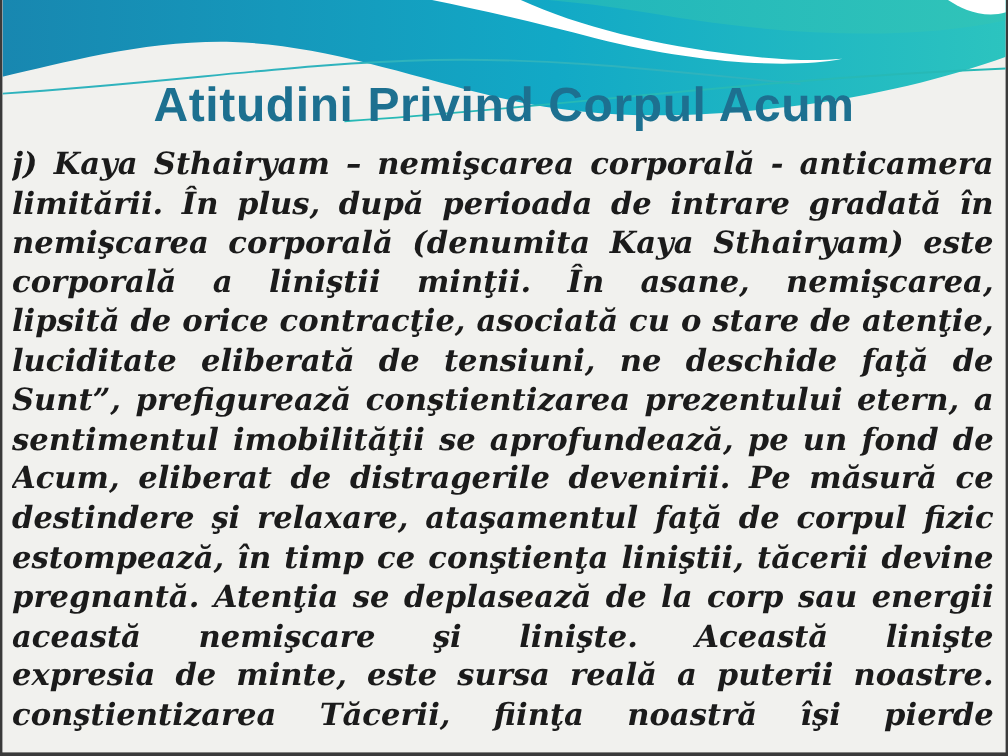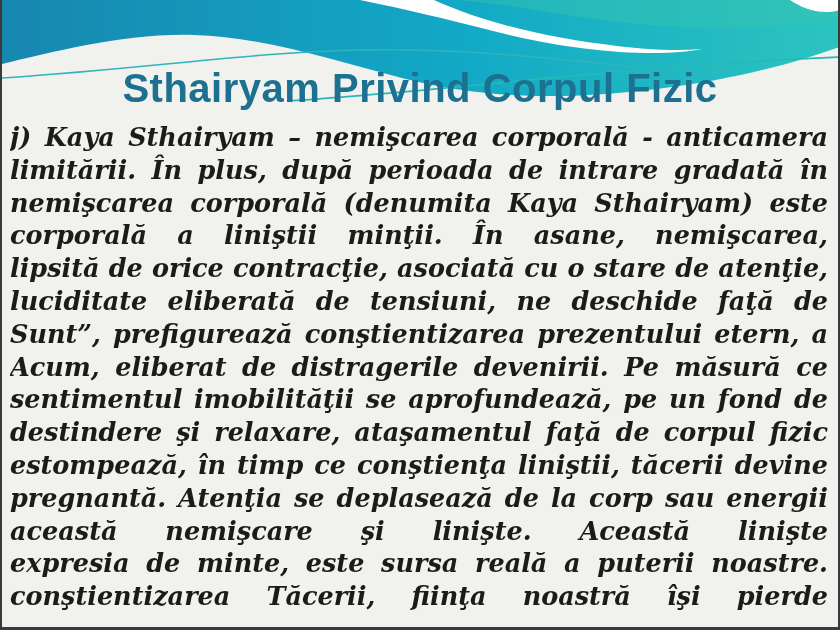--- a/index.html
+++ b/index.html
@@ -80,32 +80,32 @@
 
       <path d="M358,0 L432,0 C480,22 545,38 615,46 C650,50 675,51 700,49 C655,58 575,52 495,32 C445,19 398,8 358,0 Z" fill="#ffffff"></path>
 
       <path d="M788,0 H840 V9 C820,17 800,8 788,0 Z" fill="#ffffff"></path>
 
       <path d="M0,78 C150,68 250,52 360,50 C470,48 560,60 665,70" fill="none" stroke="#2fb3bd" stroke-width="1.6"></path>
       <path d="M285,101 C460,90 620,66 840,57" fill="none" stroke="#27b9b6" stroke-width="1.6"></path>
     </svg>
   </div>
 
-  <h1 class="title">Sthairyam Privind Corpul Fizic</h1>
+  <h1 class="title">Atitudini Privind Corpul Acum</h1>
 
   <div class="body-text">
     <div class="body-line">j) Kaya Sthairyam – nemişcarea corporală - anticamera dez-</div>
     <div class="body-line">limitării. În plus, după perioada de intrare gradată în postură,</div>
     <div class="body-line">nemişcarea corporală (denumita Kaya Sthairyam) este expresia</div>
     <div class="body-line">corporală a liniştii minţii. În asane, nemişcarea, încremenirea</div>
     <div class="body-line">lipsită de orice contracţie, asociată cu o stare de atenţie, de</div>
     <div class="body-line">luciditate eliberată de tensiuni, ne deschide faţă de purul „Eu</div>
     <div class="body-line">Sunt”, prefigurează conştientizarea prezentului etern, a lui</div>
+    <div class="body-line">sentimentul imobilităţii se aprofundează, pe un fond de</div>
     <div class="body-line">Acum, eliberat de distragerile devenirii. Pe măsură ce</div>
-    <div class="body-line">sentimentul imobilităţii se aprofundează, pe un fond de</div>
     <div class="body-line">destindere şi relaxare, ataşamentul faţă de corpul fizic se</div>
     <div class="body-line">estompează, în timp ce conştienţa liniştii, tăcerii devine mai</div>
     <div class="body-line">pregnantă. Atenţia se deplasează de la corp sau energii spre</div>
     <div class="body-line">această nemişcare şi linişte. Această linişte transpersonală, de</div>
     <div class="body-line">expresia de minte, este sursa reală a puterii noastre. Prin</div>
     <div class="body-line">conştientizarea Tăcerii, fiinţa noastră îşi pierde limitările.</div>
   </div>
 
 </div>
 

